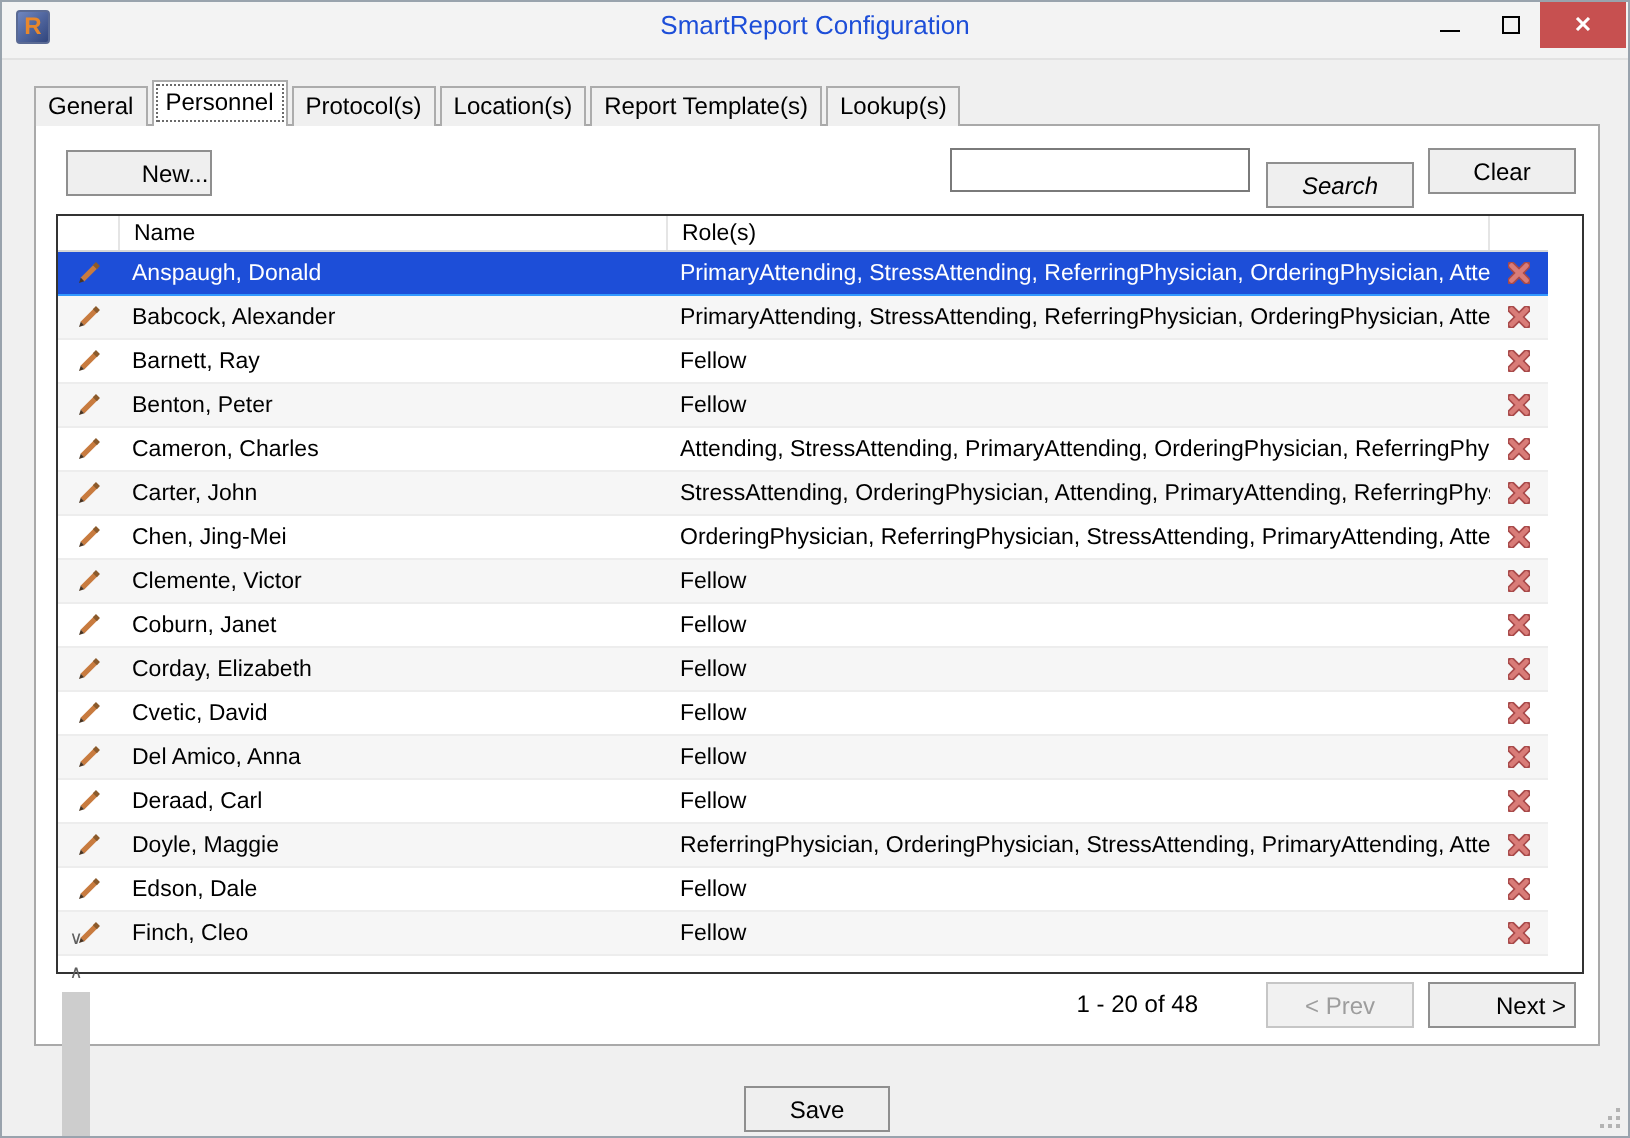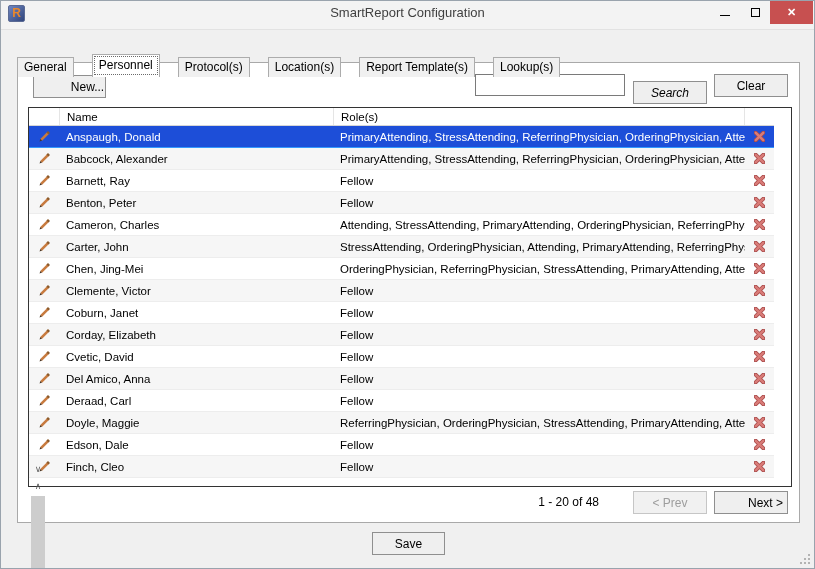--- a/index.html
+++ b/index.html
@@ -8,28 +8,28 @@
     position:relative; width:815px; height:569px;
     background:#f0f0f0; border:1px solid #99a3ad; overflow:hidden;
   }
   
   .titlebar { position:absolute; left:0; top:0; width:813px; height:29px; background:#f3f3f3; border-bottom:1px solid #e2e2e2; }
   .app-icon {
     position:absolute; left:7px; top:4px; width:17px; height:17px;
     background:linear-gradient(135deg,#6f86c0,#31457c); border:1px solid #5a6a94; border-radius:2px;
     color:#e8872c; font-weight:bold; font-size:12px; text-align:center; line-height:15px;
   }
-  .title { position:absolute; left:0; right:0; top:0; height:24px; line-height:24px; text-align:center; font-size:13px; color:#404040; }
+  .title { position:absolute; left:0; right:0; top:0; height:24px; line-height:24px; text-align:center; font-size:13px; color:#1d4ed8; }
   .winbtns { position:absolute; right:1px; top:0; height:23px; display:flex; }
   .winbtn { width:30px; height:23px; display:flex; align-items:center; justify-content:center; }
   .winbtn .minbar { width:10px; height:1px; background:#000; margin-top:6px; }
   .winbtn .maxbox { width:9px; height:9px; border:1px solid #000; background:transparent; }
   .winbtn.close { width:43px; background:#c75050; color:#fff; font-size:11px; font-weight:bold; }
   
-  .tabstrip { position:absolute; left:16px; top:53px; height:23px; display:flex; align-items:flex-end; z-index:3;gap:16px; }
+  .tabstrip { position:absolute; left:16px; top:39px; height:23px; display:flex; align-items:flex-end; z-index:3; }
   .tab {
     height:20px; line-height:18px; padding:0 6px; margin-right:2px; font-size:12px;
     background:#f0f0f0; border:1px solid #acacac; border-bottom:none; color:#000; cursor:default;
   }
   .tab.active {
     height:23px; line-height:20px; background:#ffffff; position:relative; z-index:4;
     outline:1px dotted #6a6a6a; outline-offset:-3px;
   }
   
   .tabpage { position:absolute; left:16px; top:61px; width:783px; height:461px; background:#fff; border:1px solid #a9a9a9; z-index:2; }
@@ -61,21 +61,21 @@
   .vscroll { width:17px; flex:none; background:#f0f0f0; border-left:1px solid #e3e3e3; position:relative; }
   .vs-arrow { position:absolute; left:0; width:16px; height:17px; color:#5f5f5f; font-size:9px; text-align:center; line-height:17px; }
   .vs-arrow.up { top:0; }
   .vs-arrow.down { bottom:0; }
   .vs-thumb { position:absolute; left:1px; top:18px; width:14px; height:258px; background:#cdcdcd; }
   
   .page-range { position:absolute; left:456px; top:428px; width:125px; height:23px; line-height:23px; text-align:right; font-size:12px; color:#000; }
   .prev-btn { left:615px; top:428px; width:74px; }
   .next-btn { left:696px; top:428px; width:74px;padding-left:29px; }
   
-  .save-btn { left:371px; top:531px; width:73px; }
+  .save-btn { left:371px; top:542px; width:73px; }
   .grip { position:absolute; right:4px; bottom:4px; width:10px; height:10px; }
   .grip i { position:absolute; width:2px; height:2px; background:#b3b3b3; }
   .grip i:nth-child(1){ right:0; bottom:0; } .grip i:nth-child(2){ right:4px; bottom:0; }
   .grip i:nth-child(3){ right:8px; bottom:0; } .grip i:nth-child(4){ right:0; bottom:4px; }
   .grip i:nth-child(5){ right:4px; bottom:4px; } .grip i:nth-child(6){ right:0; bottom:8px; }
 </style>
 </head>
 <body>
 
 <div class="window">

